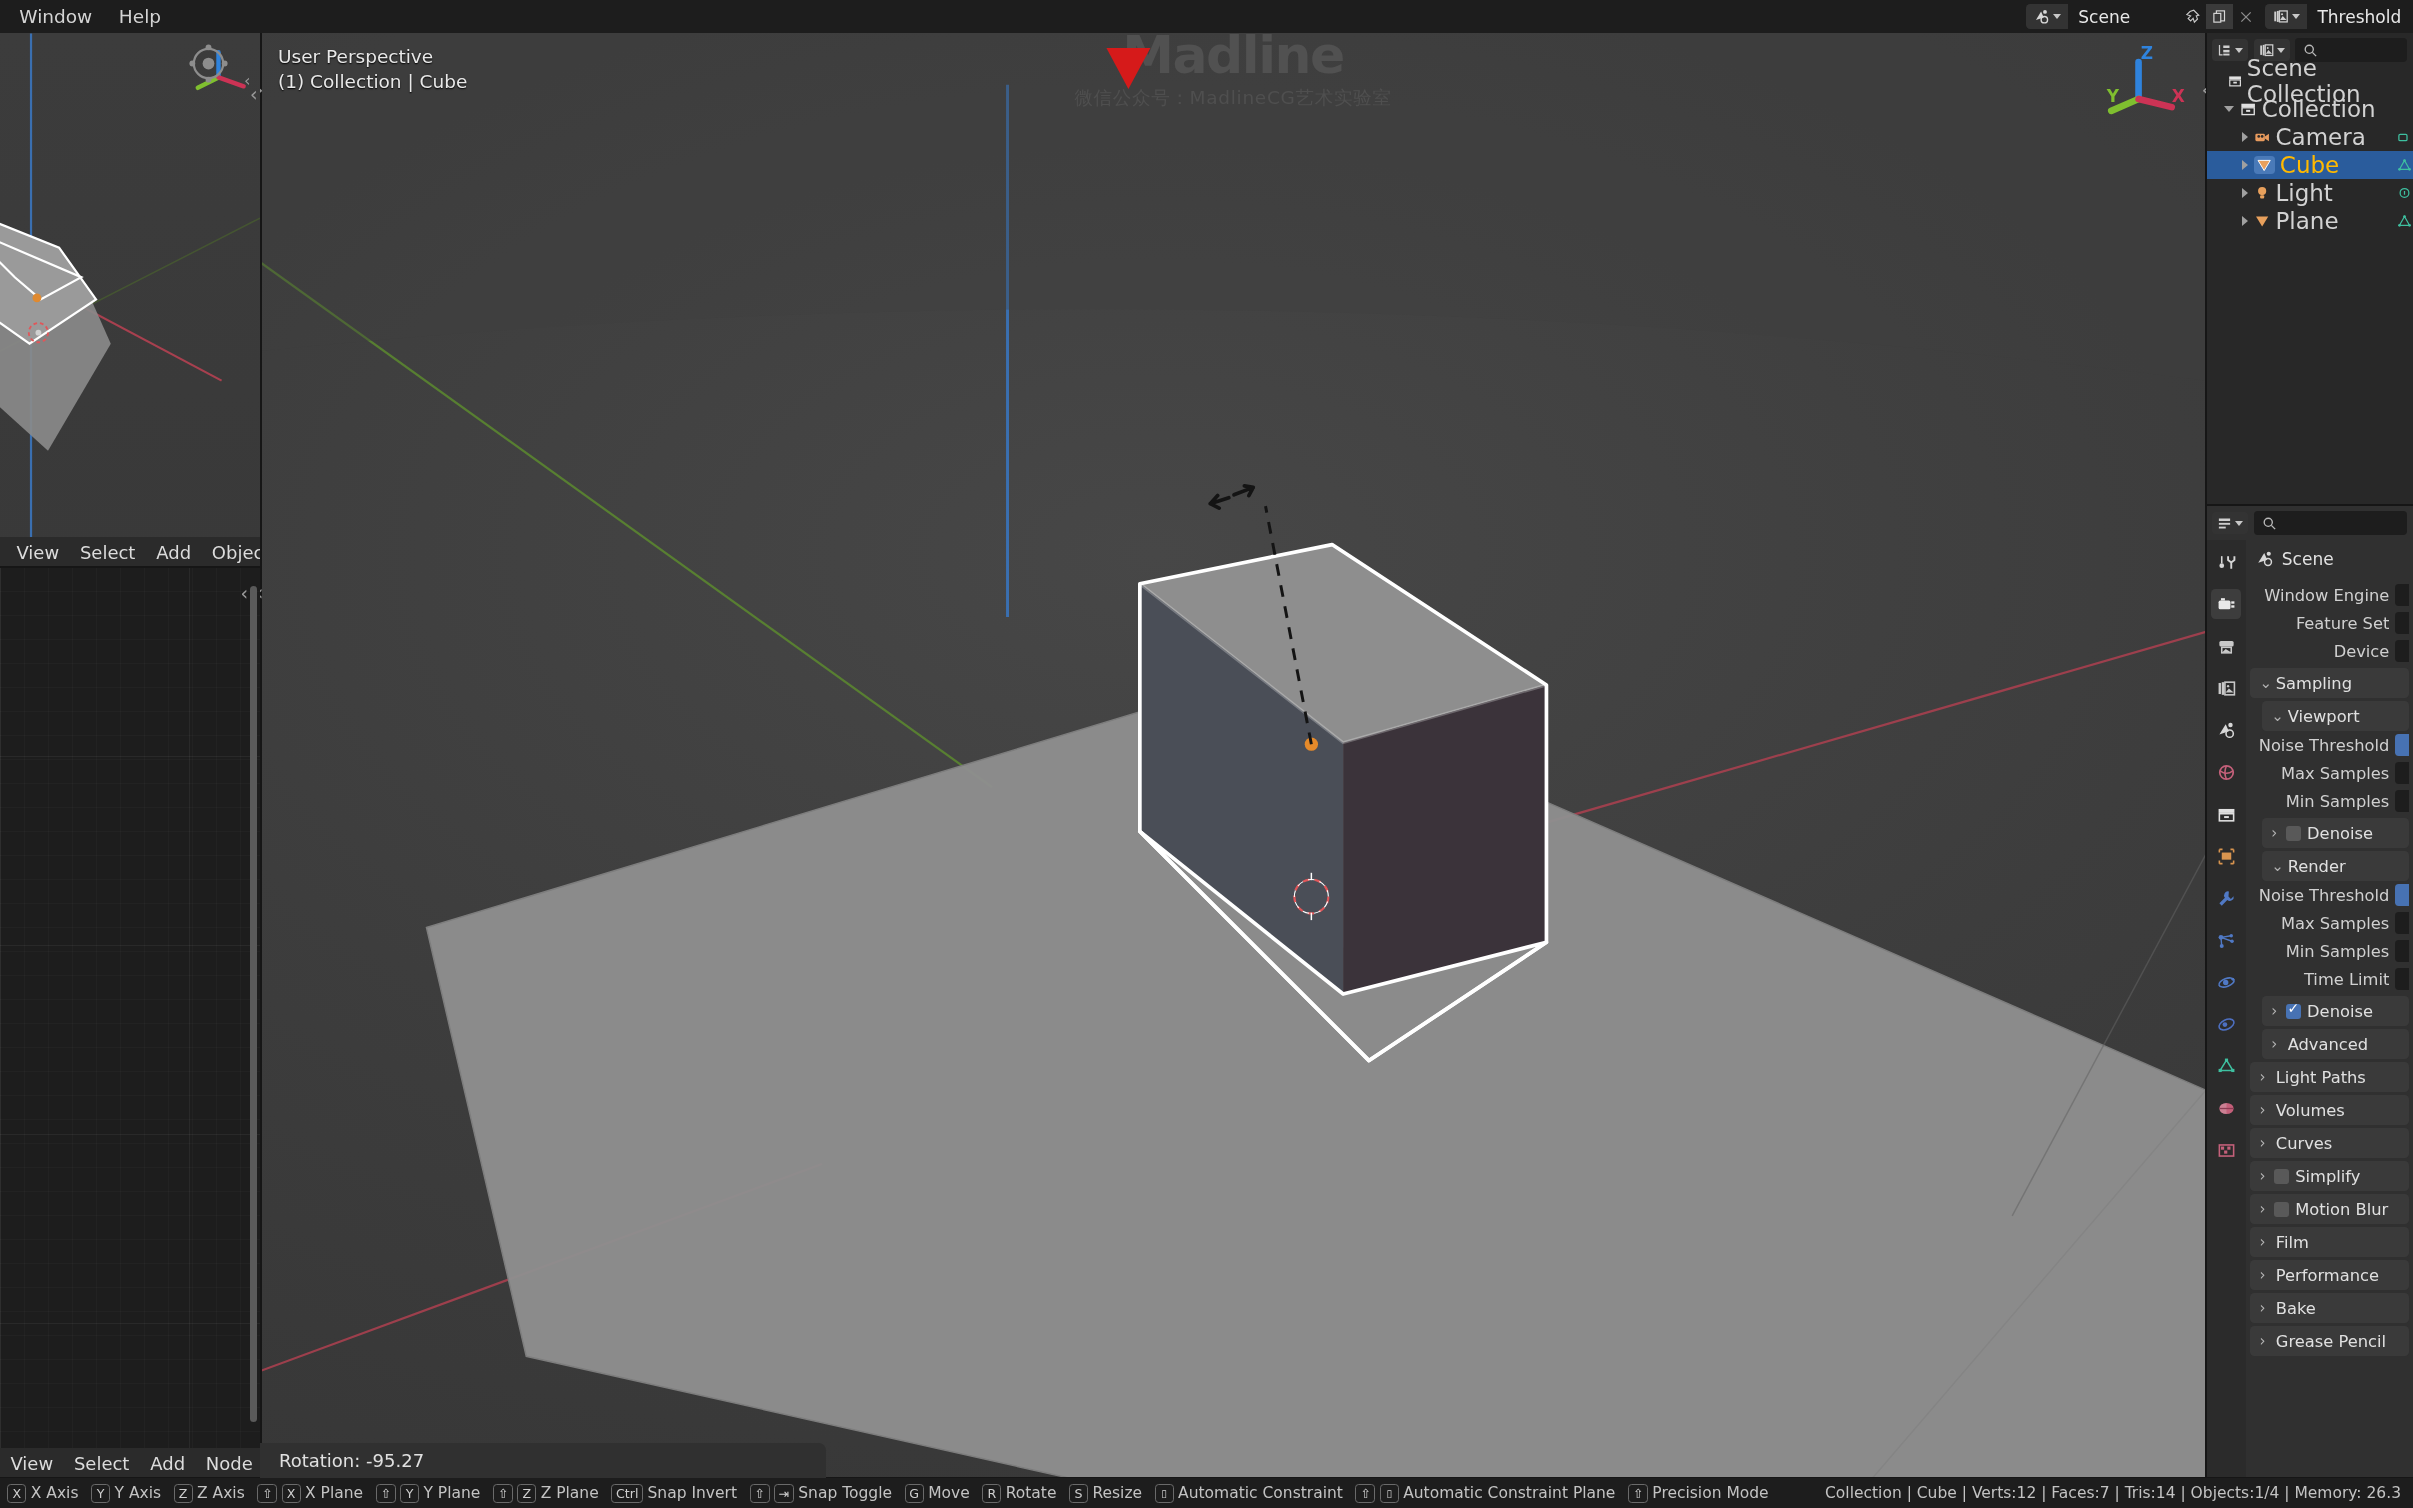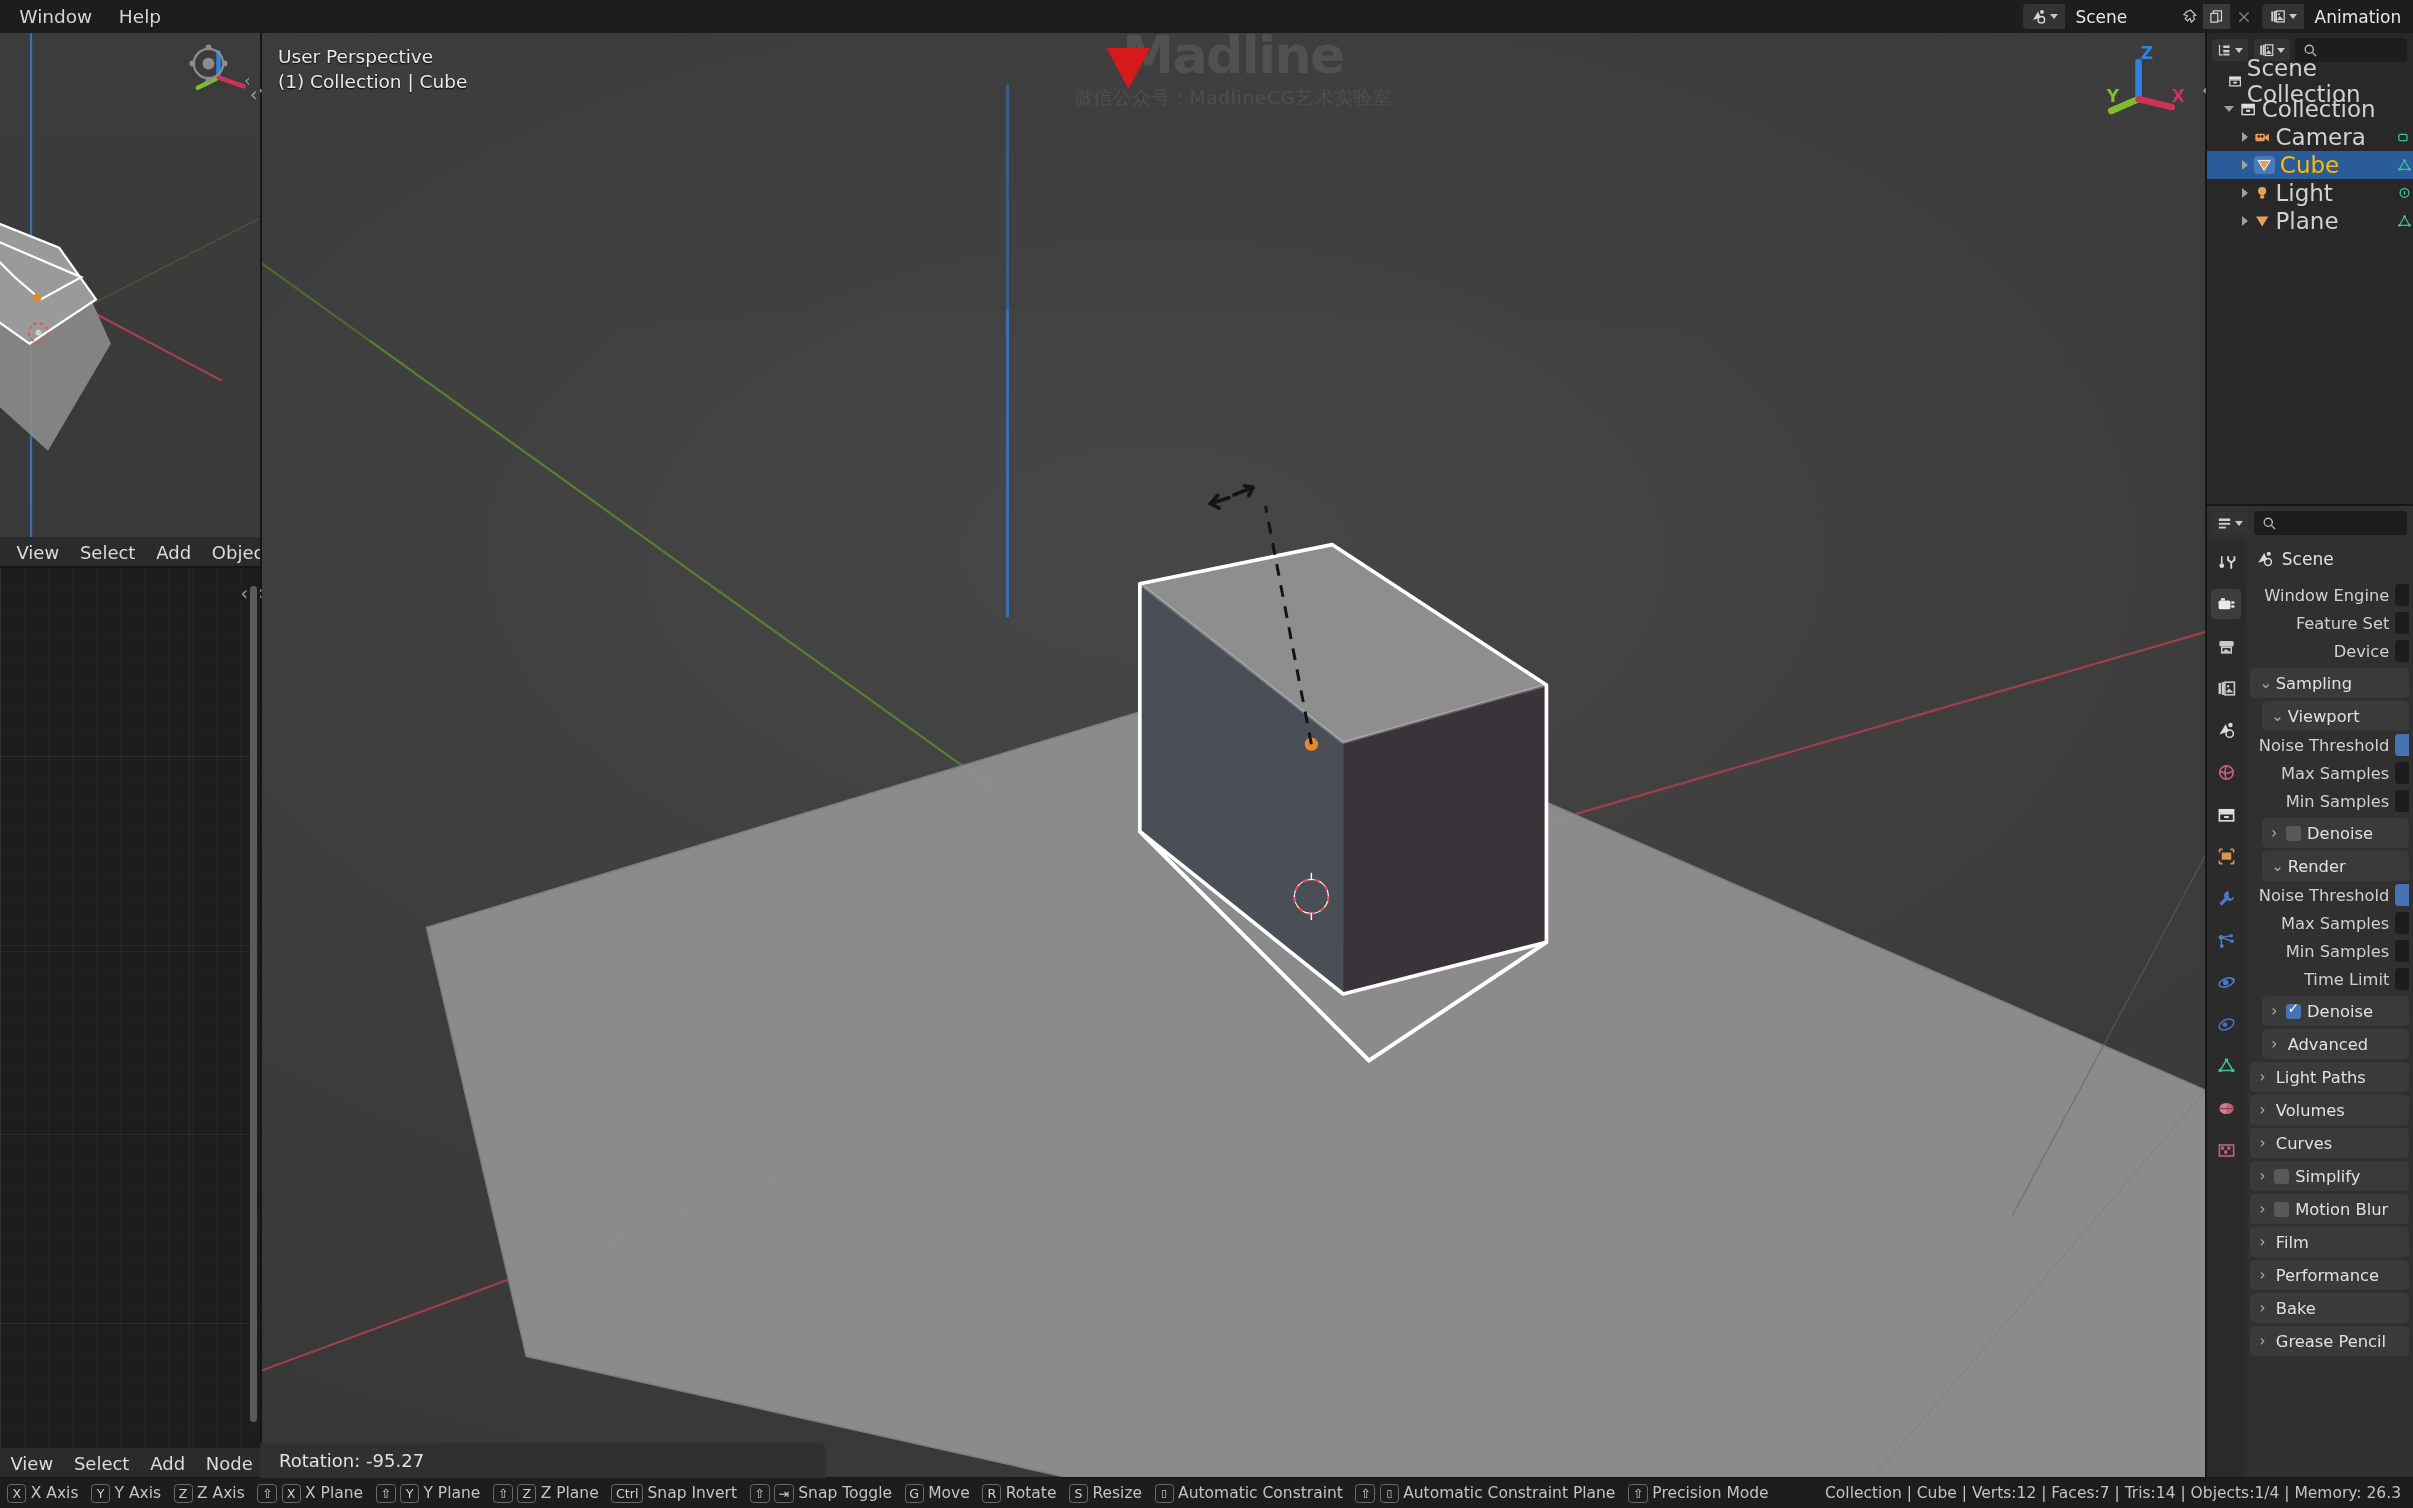--- a/index.html
+++ b/index.html
@@ -190,21 +190,21 @@
           <svg width="15.5" height="15.5" viewBox="0 0 24 24">
             <rect x="2" y="4" width="3" height="15" fill="#cfcfcf"></rect>
             <rect x="6" y="3" width="3" height="17" fill="#cfcfcf"></rect>
             <rect x="10" y="3" width="12" height="17" fill="none" stroke="#cfcfcf" stroke-width="2"></rect>
             <circle cx="14" cy="8" r="1.6" fill="#cfcfcf"></circle>
               <path d="M11 17 L15 11 L21 17 Z" fill="#cfcfcf"></path>
           </svg>
           <div class="chev"></div>
         </div>
         <div class="blk-field" style="min-width:81px">
-          <span>Animation</span>
+          <span>Threshold</span>
         </div>
       </div>
     </div>
   </div>
 
   <div class="area" id="left-top">
     <div class="mini-canvas">
       <svg width="260" height="535" viewBox="0 0 352 723" style="position:absolute;left:0;top:0">
 
         <line x1="42" y1="0" x2="42" y2="723" stroke="#3a6fb0" stroke-width="3"></line>

